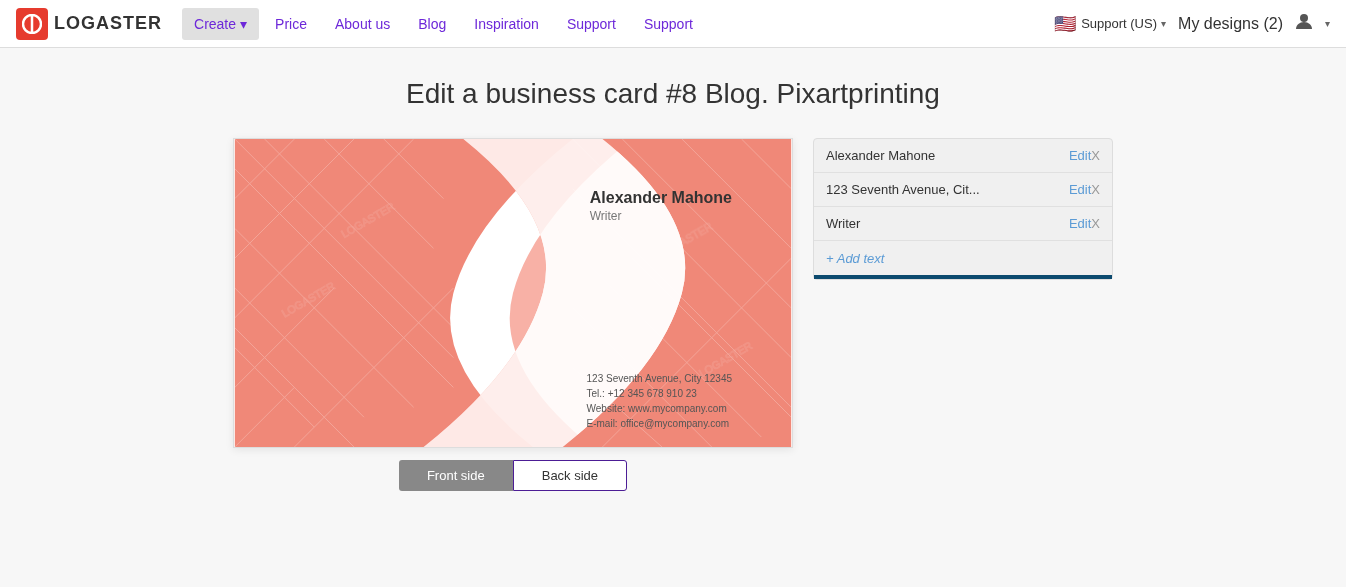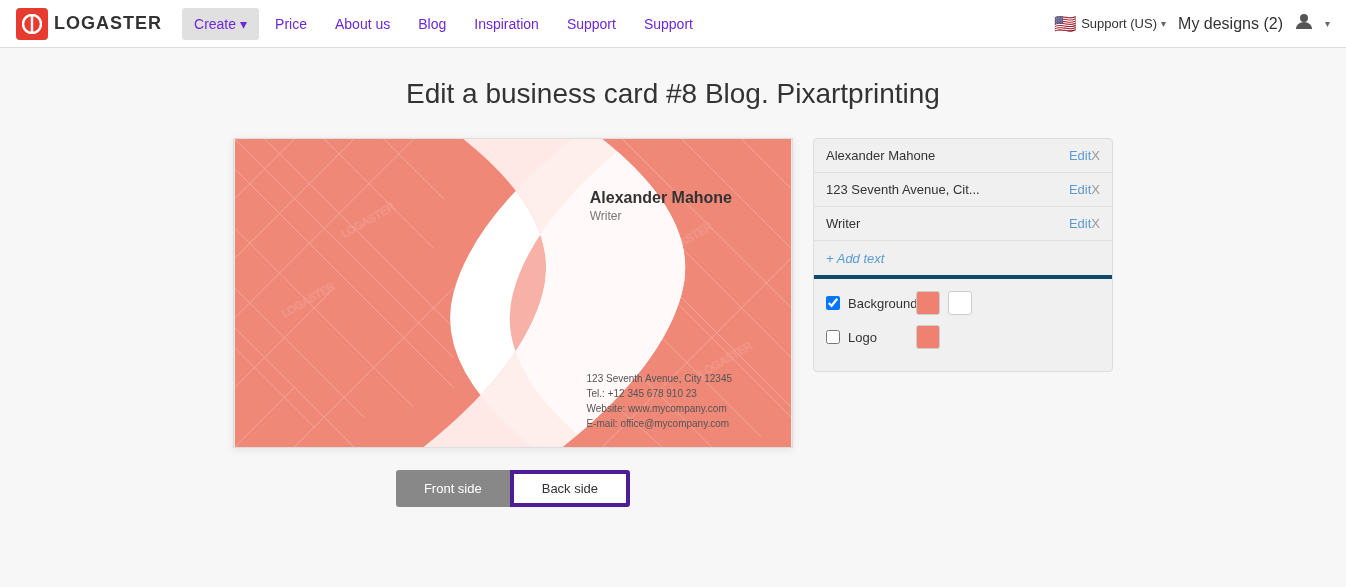--- a/index.html
+++ b/index.html
@@ -122,36 +122,36 @@
       text-align: left;
     }
     .card-address-line {
       font-size: 10px;
       color: #555;
       line-height: 1.5;
     }
 
     .card-buttons {
       display: flex;
-      margin-top: 22px;
+      margin-top: 12px;
     }
     .btn-front {
       padding: 7px 28px;
       background: #888;
       color: #fff;
       border: none;
       cursor: pointer;
       font-size: 13px;
       border-radius: 3px 0 0 3px;
     }
     .btn-back {
       padding: 7px 28px;
       background: #fff;
       color: #333;
-      border: 4px solid #4c1d95;
+      border: 1px solid #4c1d95;
       cursor: pointer;
       font-size: 13px;
       border-radius: 0 3px 3px 0;
     }
 
     
     .right-panel {
       width: 300px;
       background: #f0f0f0;
       border: 1px solid #ddd;
@@ -371,29 +371,16 @@
       </div>
       <div class="text-row">
         <span class="text-row-label">Writer</span>
         <span class="edit-link">Edit</span>
         <span class="x-btn">X</span>
       </div>
       <div class="add-text-row">
         <span class="add-text-link">+ Add text</span>
       </div>
 
-      <div class="options-area">
-        <div class="option-row">
-          <input type="checkbox" class="checkbox" checked="" style="">
-          <span class="option-label">Background</span>
-          <div class="color-swatch" style="background:#f08070;"></div>
-          <div class="color-swatch-white"></div>
-        </div>
-        <div class="option-row">
-          <input type="checkbox" class="checkbox" style="">
-          <span class="option-label">Logo</span>
-          <div class="color-swatch" style="background:#f08070;"></div>
-        </div>
-      </div>
     </div>
 
   </div>
 </div>
 
 </body></html>

